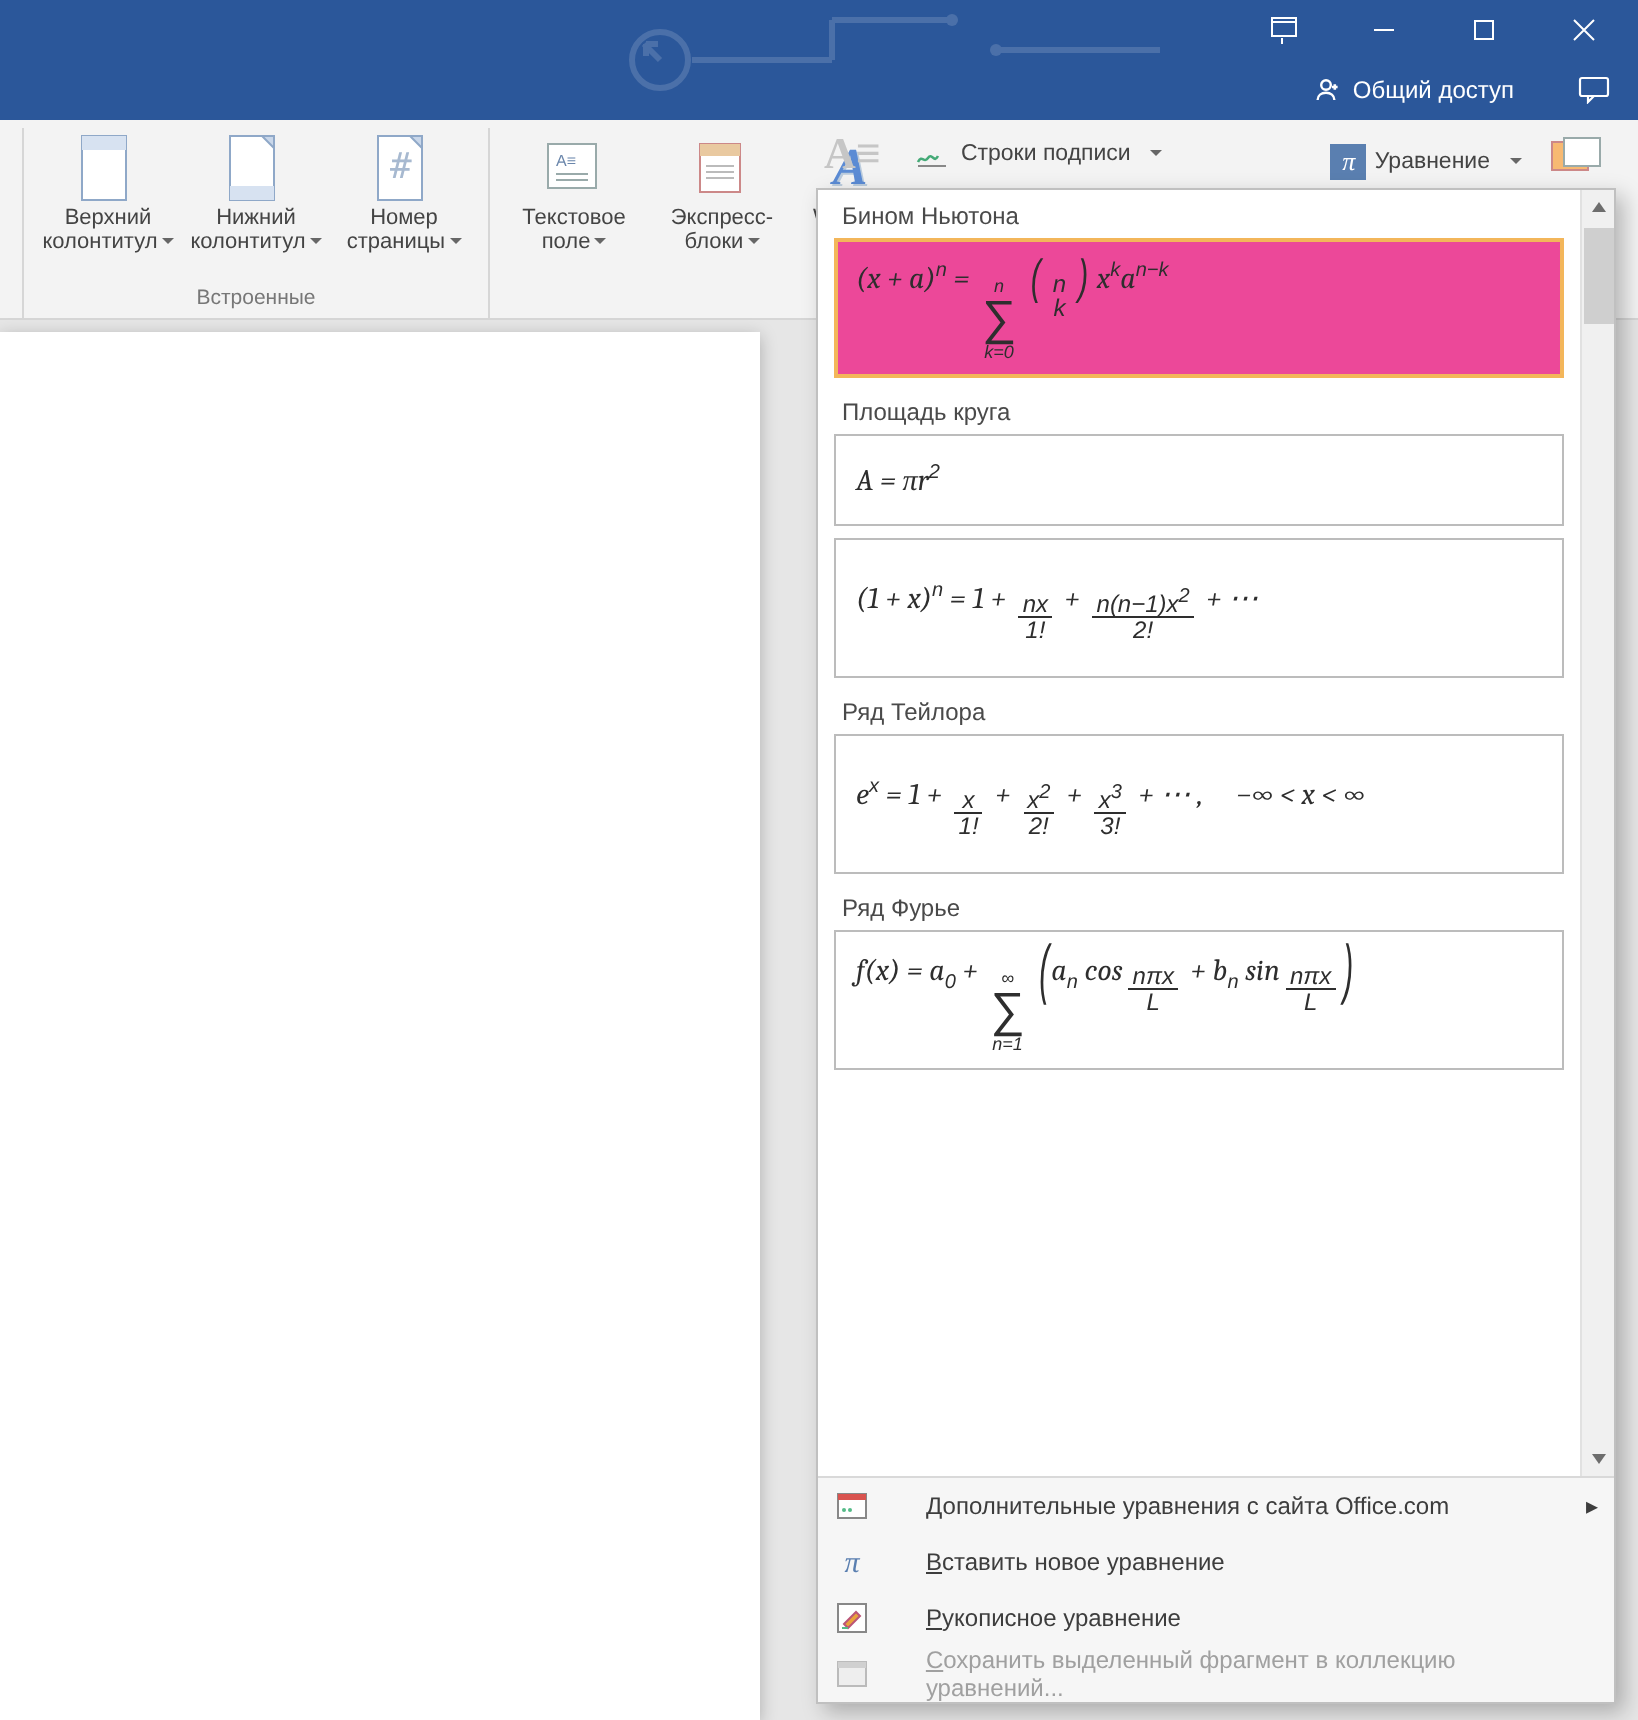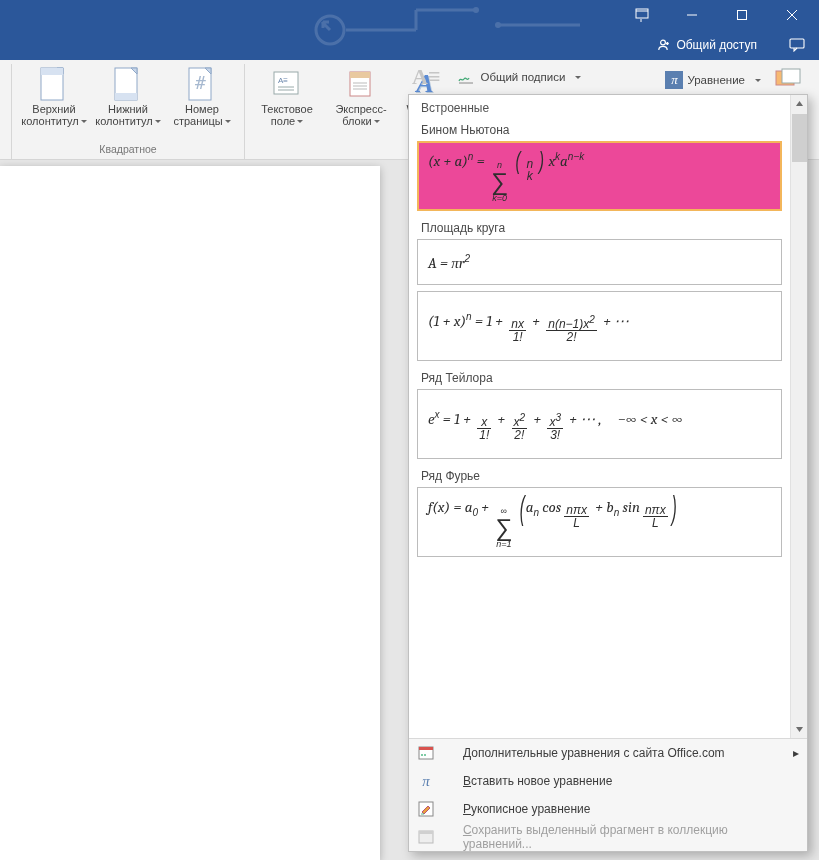--- a/index.html
+++ b/index.html
@@ -165,21 +165,21 @@
           <svg width="30" height="34" viewBox="0 0 30 34">
               <rect class="ico-page" x="2" y="1" width="22" height="32"></rect>
               <polygon class="fold" points="18,1 24,1 24,7"></polygon>
               <text x="8" y="22" class="hash" font-size="18">#</text>
             </svg>
         </div>
         <div class="tx"><span class="dd" style="white-space:pre-line">Номер
 страницы</span></div>
       </div>
     </div>
-    <div class="gname">Квадратное</div>
+    <div class="gname">Встроенные</div>
   </div>
 
   <div class="rgroup" style="border-right:none">
     <div class="btns">
       <div class="lgbtn">
         <div class="ic">
             <svg width="30" height="30" viewBox="0 0 30 30">
               <rect x="2" y="3" width="24" height="22" fill="#fff" stroke="#9aa"></rect>
               <text x="6" y="14" font-size="8" fill="#6a86ab">A≡</text>
               <line x1="6" y1="18" x2="22" y2="18" stroke="#9aa"></line>
@@ -215,21 +215,21 @@
   <div style="position:absolute; left:412px; top:4px; display:flex; gap:10px; align-items:center;">
     <span style="font-family:Georgia;font-size:22px;font-weight:bold;color:#c6c6c6;">A≡</span>
     <div class="smallstack">
       <div class="smbtn">
         <span class="glyph">
             <svg width="16" height="14" viewBox="0 0 16 14">
               <path d="M1 11c2-4 3 1 5-2s3 3 5-1" fill="none" stroke="#4a7" stroke-width="1.3"></path>
               <line x1="1" y1="13" x2="15" y2="13" stroke="#888"></line>
             </svg>
           </span>
-        <span>Общий подписи</span>
+        <span>Строки подписи</span>
           <span class="dd"></span>
       </div>
     </div>
   </div>
 
   <div style="position:absolute; right:18px; top:8px; display:flex; gap:8px; align-items:center;">
     <div class="eqbtn">
       <span class="pi">π</span>
       <span>Уравнение</span>
       <span class="dd"></span>
@@ -241,21 +241,20 @@
   </div>
 </div>
 
 <div class="docarea">
   <div class="page"></div>
 </div>
 
 <div class="gallery">
   <div class="scrollwrap">
     <div class="scroll">
-      <div class="ghdr">Встроенные</div>
 
       <div class="item">
         <div class="itmtitle">Бином Ньютона</div>
         <div class="itmbox hov">
           <span class="eq">
             (x + a)<span class="up">n</span> =
             <span class="sigma">
                 <span class="top">n</span>
                 <span class="big">∑</span>
                 <span class="bot">k=0</span>

